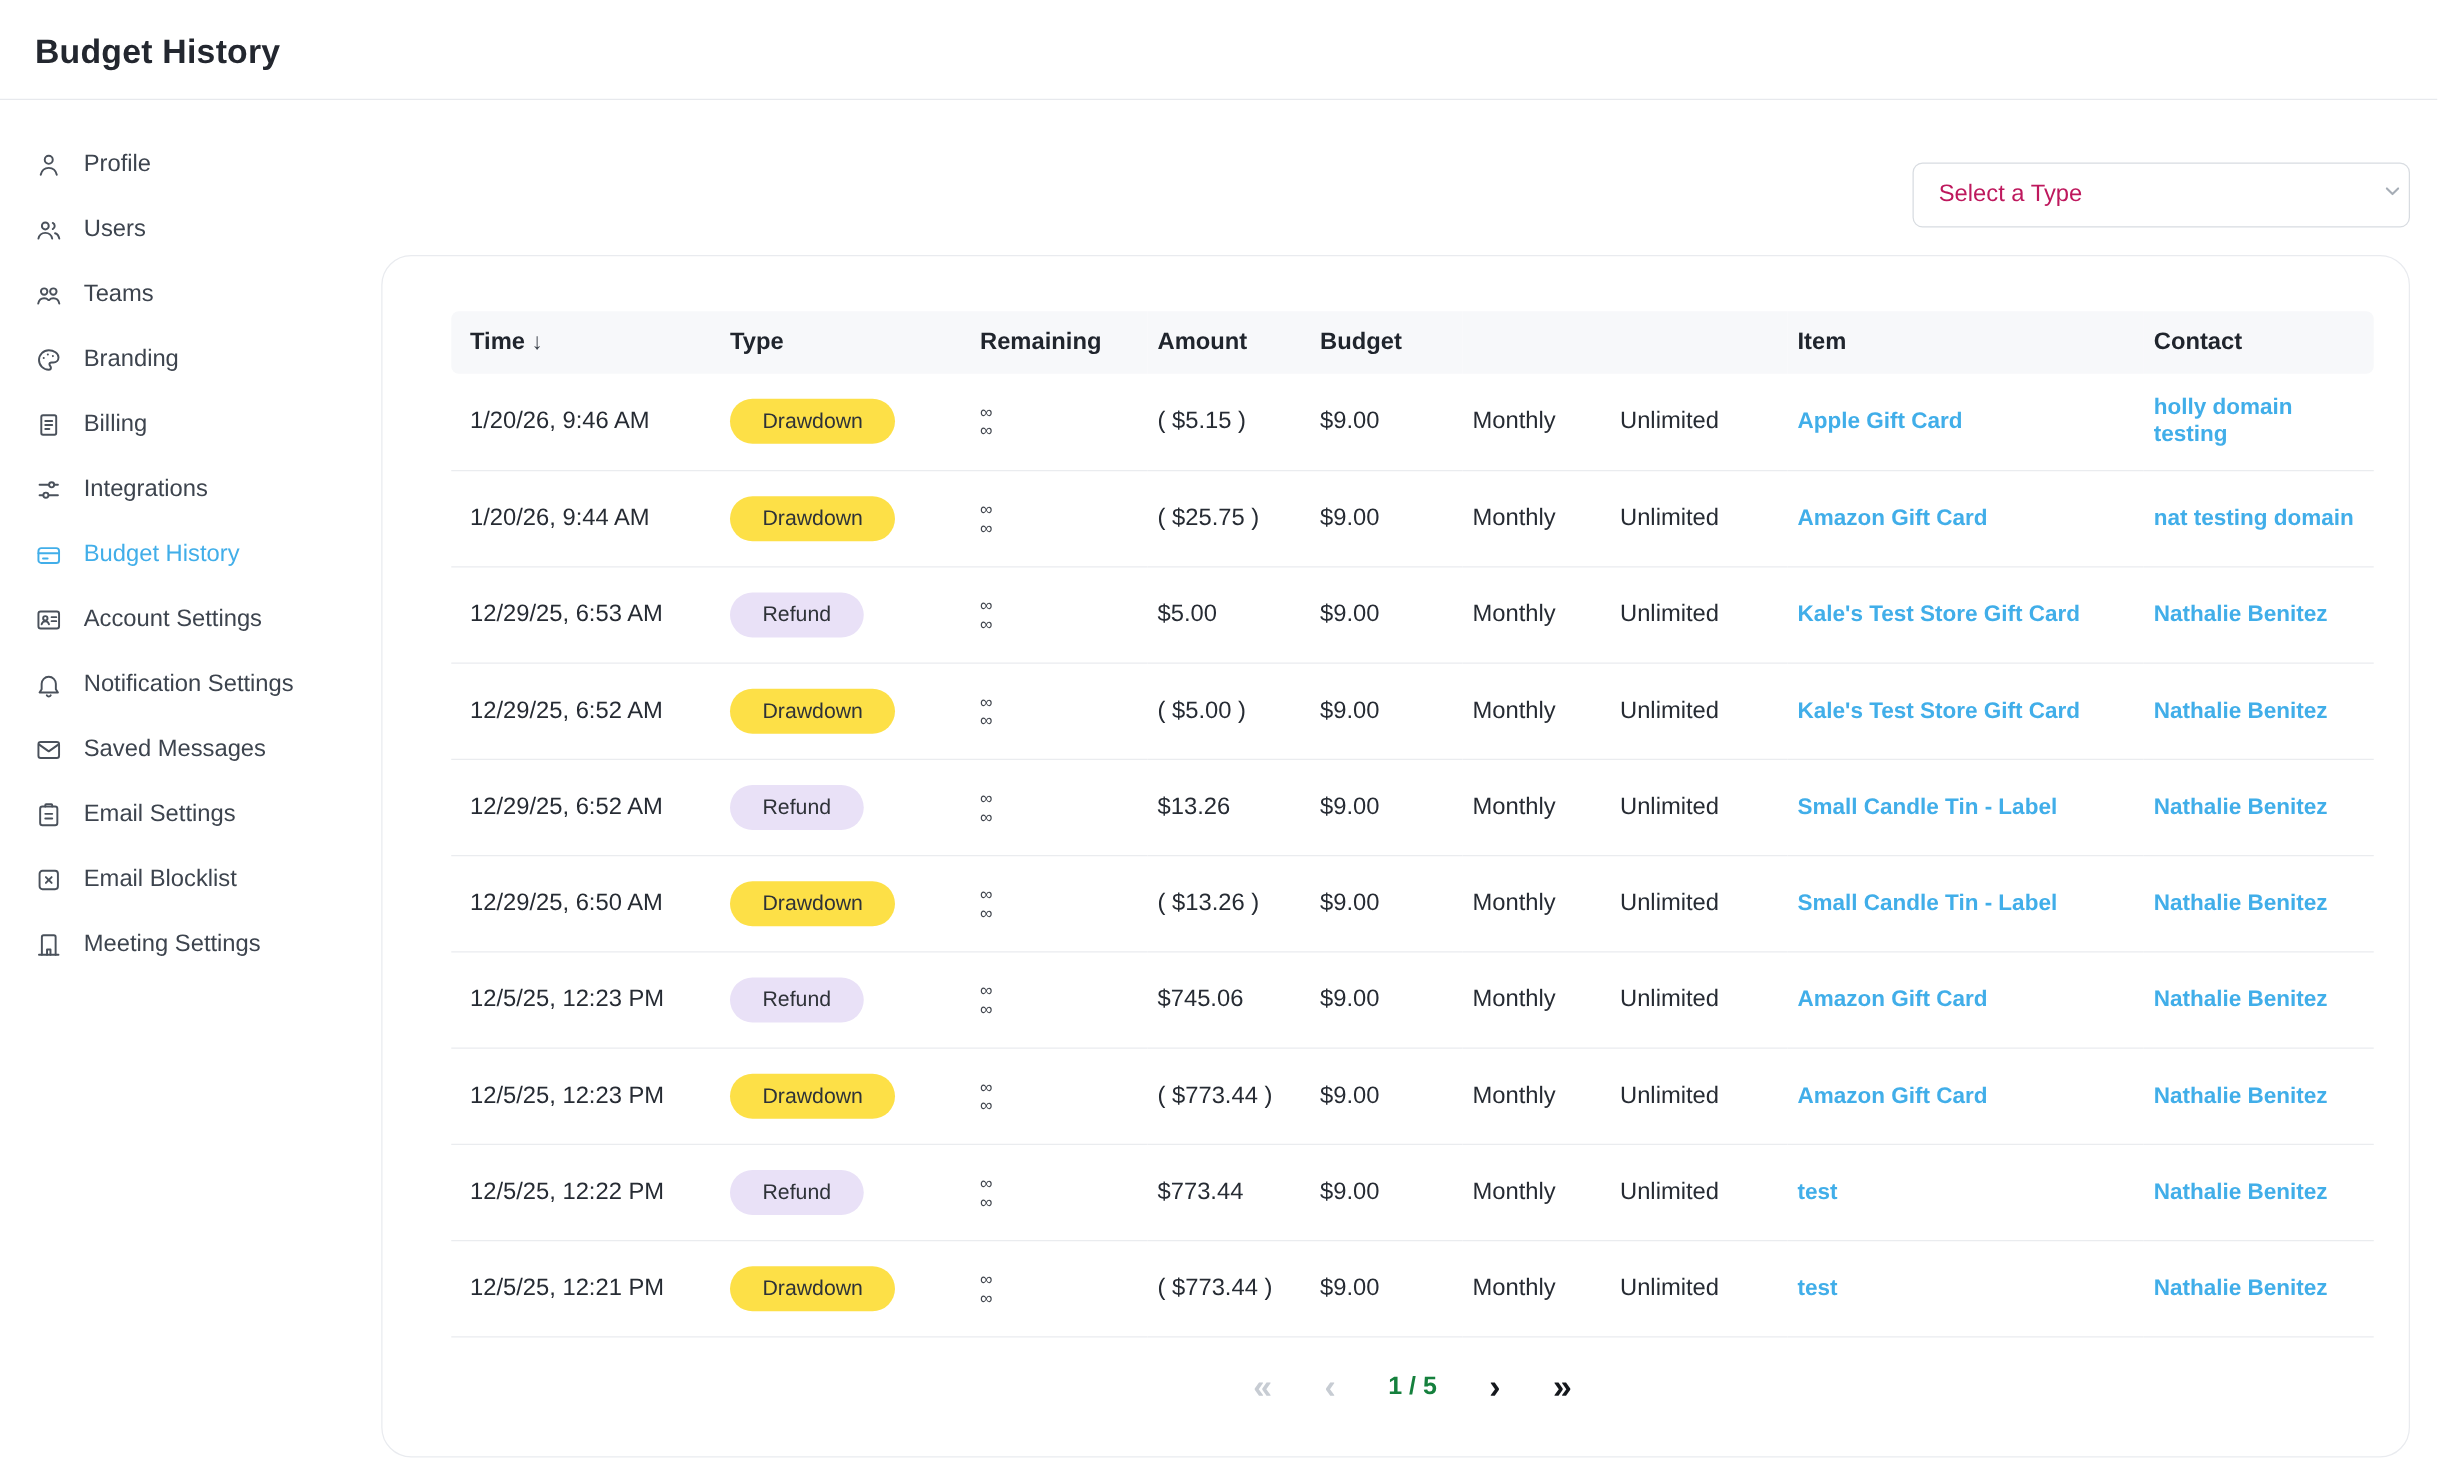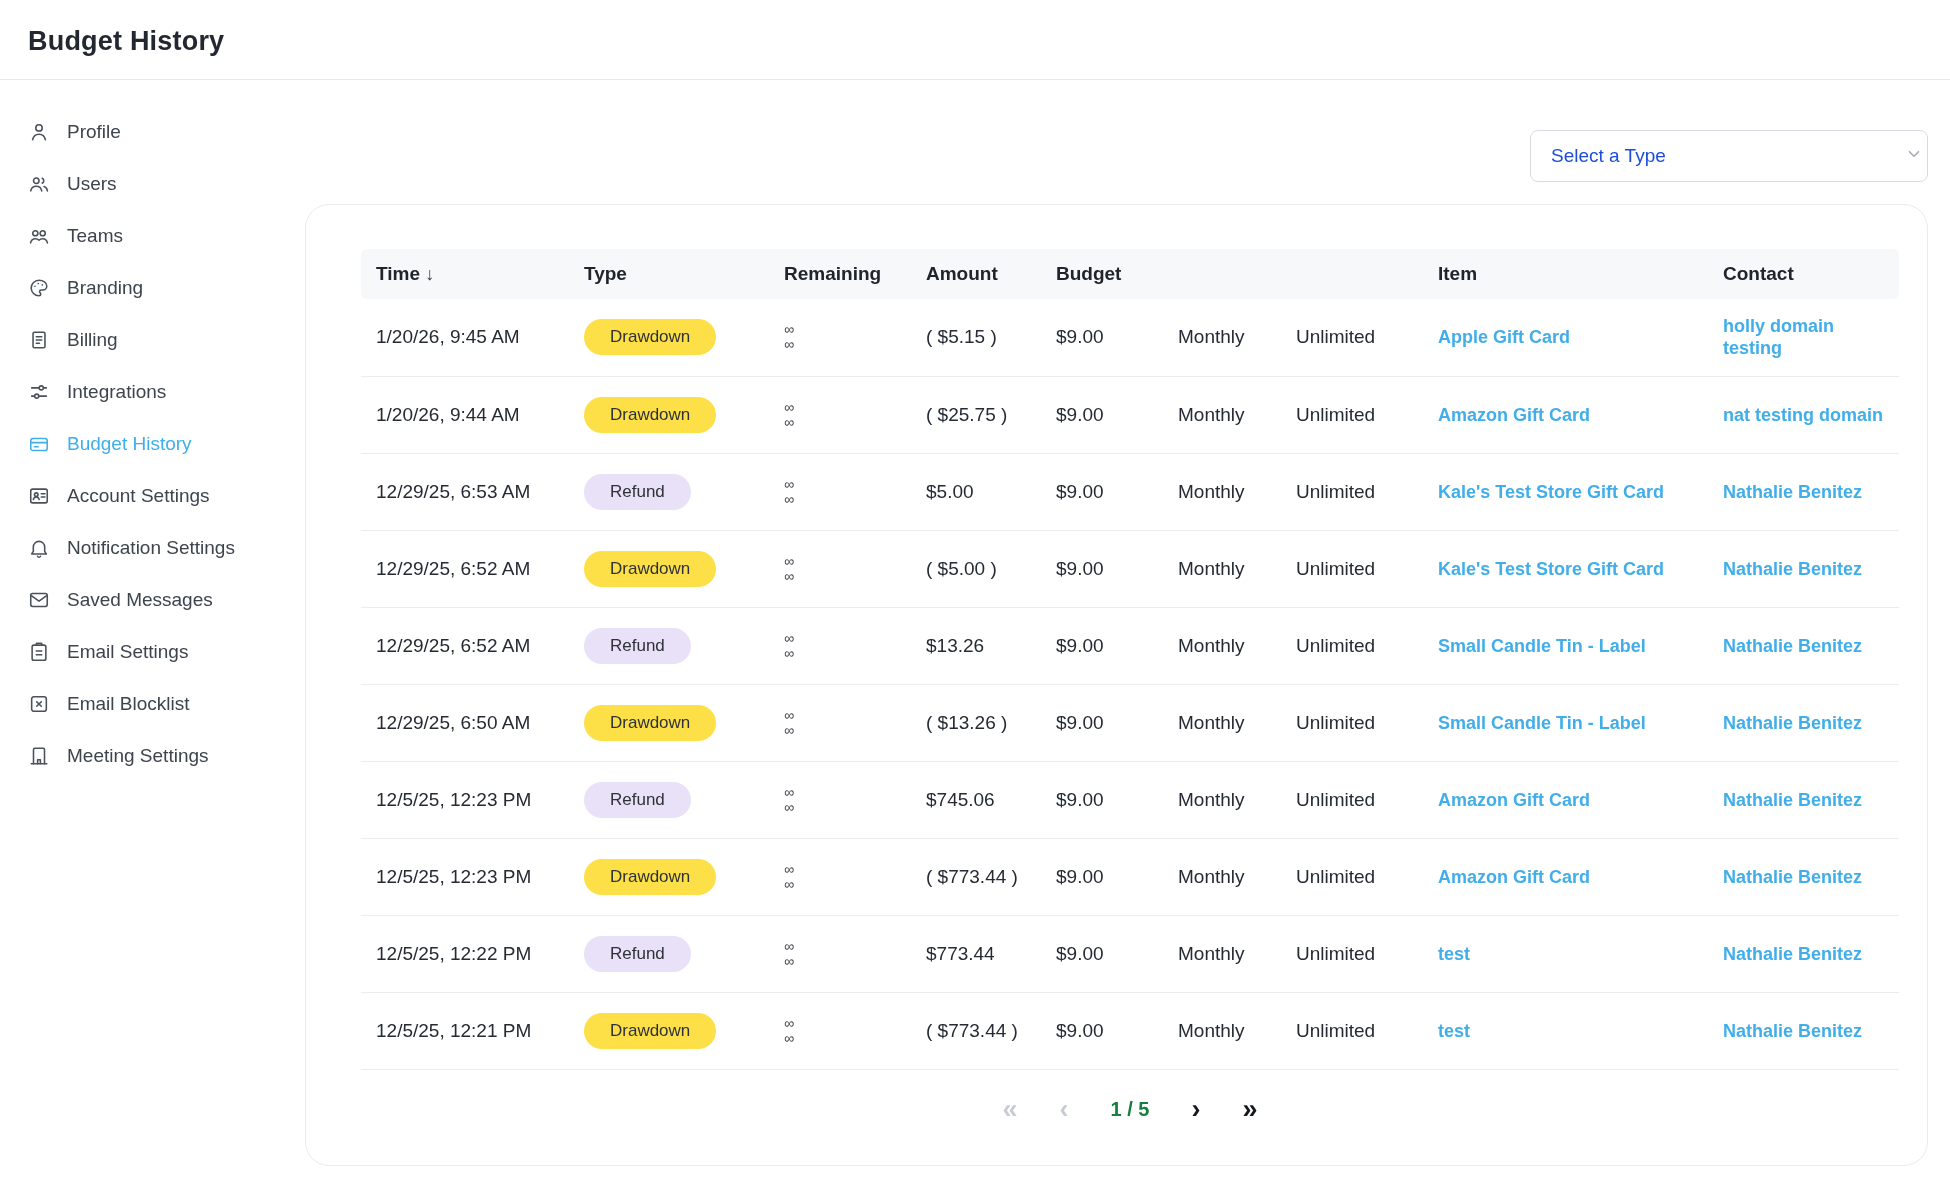--- a/index.html
+++ b/index.html
@@ -33,21 +33,21 @@
   .side-item.active, .side-item.active .icon { color: #41aee9; }
   .side-item.active .label { font-weight: 500; }
 
   .main { flex: 1; min-width: 0; padding-right: 22px; display: flex; flex-direction: column; }
   .filter-row { display: flex; justify-content: flex-end; margin-top: 50px; }
   .select {
     width: 398px; height: 52px;
     border: 1px solid #d8dce1; border-radius: 8px;
     display: flex; align-items: center; justify-content: space-between;
     padding: 0 4px 0 20px;
-    font-size: 19px; color: #1d4ed8;
+    font-size: 19px; color: #be185d;
     cursor: pointer; background: #fff;
   }
   .card {
     margin-top: 22px;
     height: 962px;
     border: 1px solid #e9ebef;
     border-radius: 24px;
     padding: 44px 28px 0 55px;
     background: #fff;
     overflow: hidden;
@@ -285,21 +285,21 @@
               <th>Amount</th>
               <th>Budget</th>
               <th></th>
               <th></th>
               <th>Item</th>
               <th>Contact</th>
             </tr>
           </thead>
           <tbody>
   <tr>
-    <td>1/20/26, 9:45 AM</td>
+    <td>1/20/26, 9:46 AM</td>
     <td><span class="pill drawdown">Drawdown</span></td>
     <td>
       <span class="rem">
         <span>∞</span>
         <span>∞</span>
       </span>
     </td>
     <td>( $5.15 )</td>
     <td>$9.00</td>
     <td>Monthly</td>

